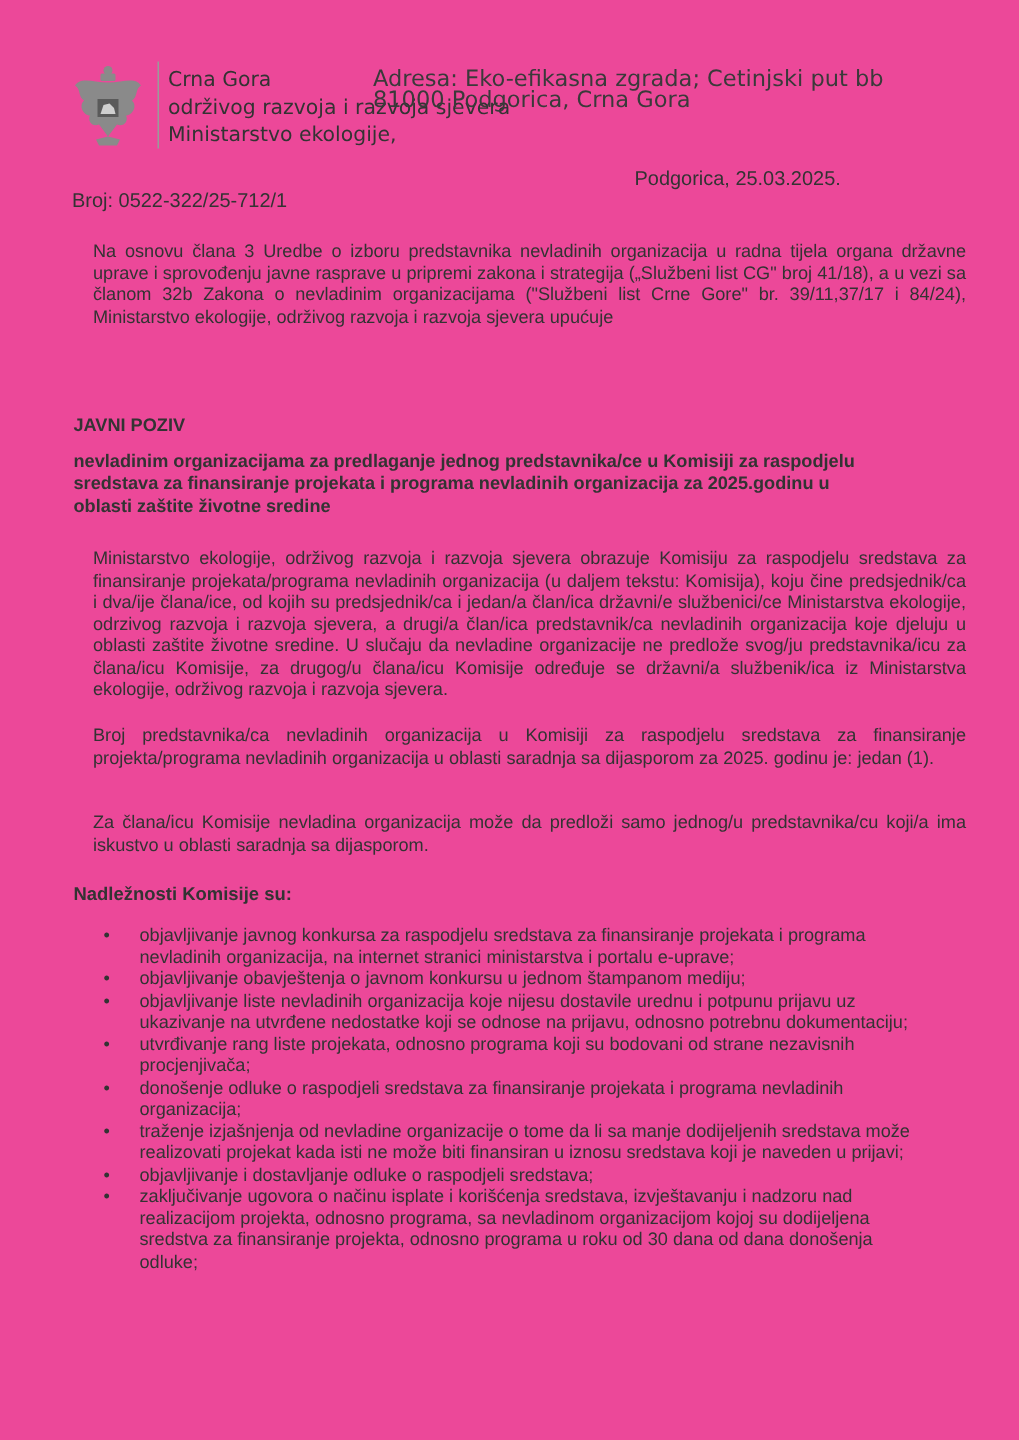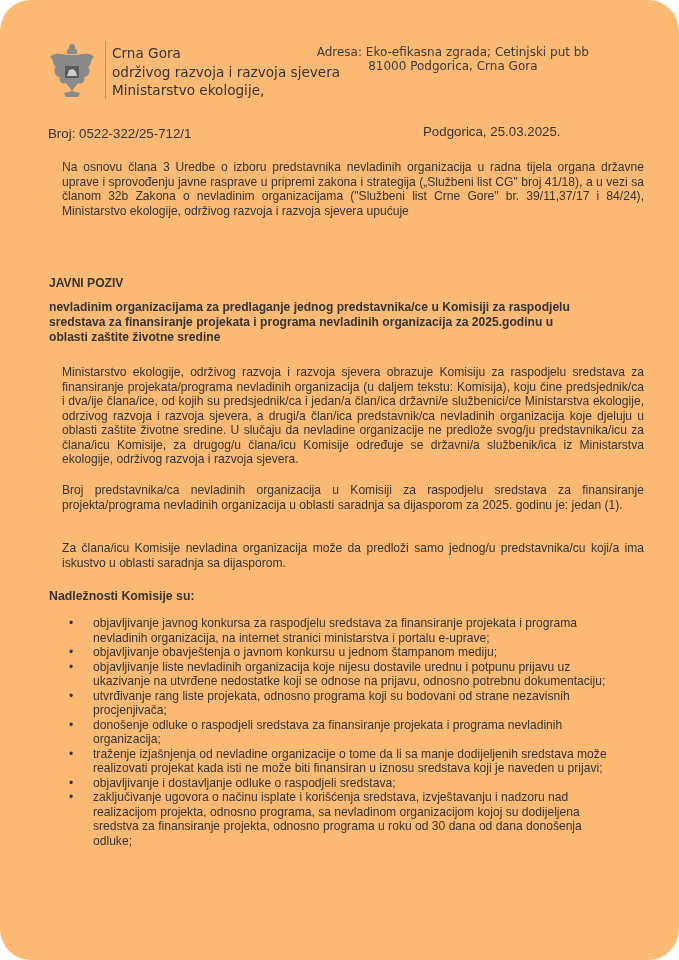--- a/index.html
+++ b/index.html
@@ -1,28 +1,28 @@
 <!DOCTYPE html>
 <html><head>
 <meta charset="utf-8">
 <style>
   html, body { margin: 0; padding: 0; background: #ffffff; }
   body {
     width: 679px; height: 960px; position: relative; overflow: hidden;
     font-family: "Liberation Sans", sans-serif; color: #2b2b2b;
   }
-  .page { position: absolute; inset: 0; background: #fdba74; border-radius: 31px; }
+  .page { position: absolute; inset: 0; background: #ec4899; }
   .crest { position: absolute; left: 48px; top: 41px; width: 48px; height: 58px; }
   .vline { position: absolute; left: 105px; top: 41px; width: 1px; height: 58px; background: #9a9a9a; }
   .inst { position: absolute; left: 112px; top: 44px; font-family: "DejaVu Sans", sans-serif; font-size: 13.6px; line-height: 18.5px; color: #333; }
   .inst div { white-space: nowrap; }
-  .addr { position: absolute; right: 90px; top: 45px; text-align: center; font-family: "DejaVu Sans", sans-serif; font-size: 12px; line-height: 14px; color: #3a3a3a; }
+  .addr { position: absolute; right: 90px; top: 45px; text-align: left; font-family: "DejaVu Sans", sans-serif; font-size: 15px; line-height: 14px; color: #3a3a3a; }
   .addr div { white-space: nowrap; }
   .meta-left { position: absolute; left: 29px; top: 126px; font-size: 13.3px; color: #333; margin-left: 19px; }
-  .meta-right { position: absolute; left: 423px; top: 124px; font-size: 13.3px; color: #333; }
+  .meta-right { position: absolute; left: 423px; top: 111px; font-size: 13.3px; color: #333; }
   .para { position: absolute; left: 62px; width: 582px; font-size: 12.1px; line-height: 14.5px; text-align: justify; color: #333; }
   .heading { position: absolute; left: 49px; width: 582px; text-align: left; font-weight: bold; font-size: 12.1px; color: #333; }
   .subheading { position: absolute; left: 49px; width: 582px; text-align: left; font-weight: bold; font-size: 12.1px; line-height: 14.8px; color: #333; }
   .section-title { position: absolute; left: 49px; top: 589px; font-weight: bold; font-size: 12.3px; color: #333; }
   ul.duties { position: absolute; left: 49px; top: 616px; width: 560px; margin: 0; padding: 0; list-style: none; font-size: 12.1px; line-height: 14.5px; color: #333; }
   ul.duties li { position: relative; padding-left: 44px; margin: 0; }
   ul.duties li .bullet { position: absolute; left: 20px; top: 0; }
 </style>
 </head>
 <body>

